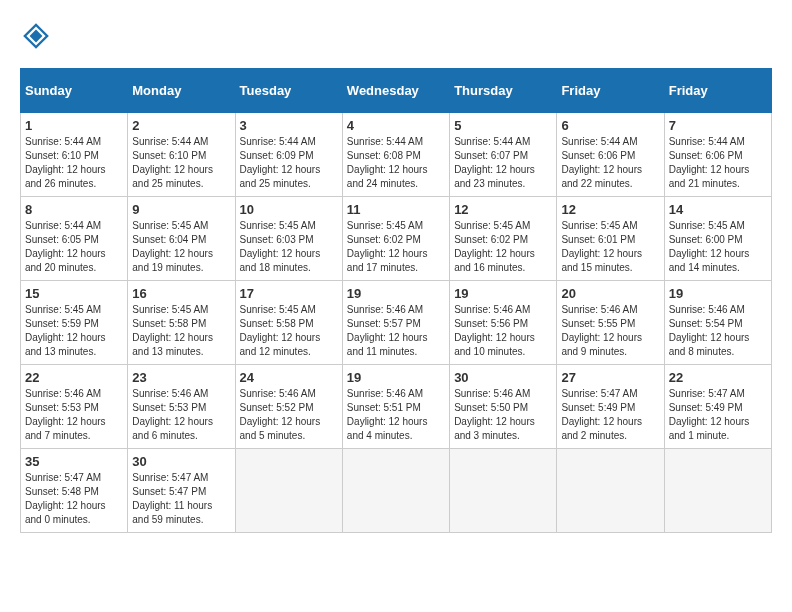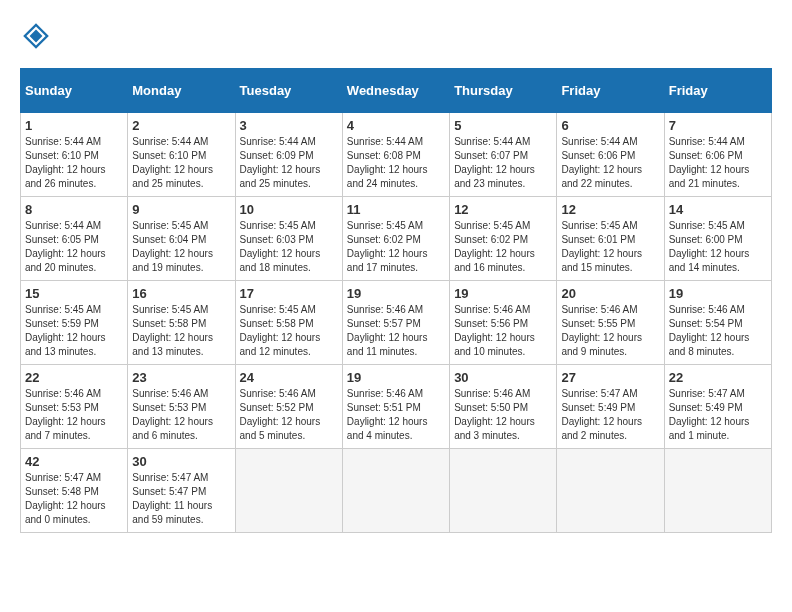--- a/index.html
+++ b/index.html
@@ -323,21 +323,21 @@
         <td>
           <span class="day-number">22</span>
           <div class="cell-text" style="white-space: pre-line;">Sunrise: 5:47 AM
 Sunset: 5:49 PM
 Daylight: 12 hours
 and 1 minute.</div>
         </td>
       </tr>
       <tr>
         <td>
-          <span class="day-number">42</span>
+          <span class="day-number">35</span>
           <div class="cell-text" style="white-space: pre-line;">Sunrise: 5:47 AM
 Sunset: 5:48 PM
 Daylight: 12 hours
 and 0 minutes.</div>
         </td>
         <td>
           <span class="day-number">30</span>
           <div class="cell-text" style="white-space: pre-line;">Sunrise: 5:47 AM
 Sunset: 5:47 PM
 Daylight: 11 hours

